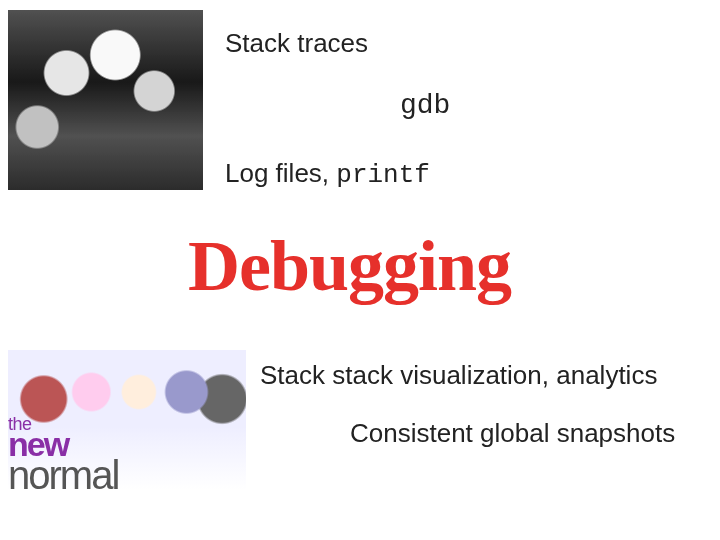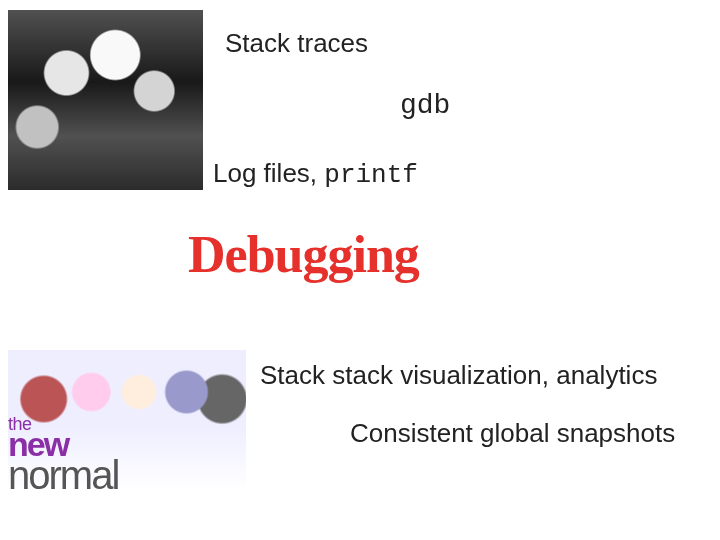--- a/index.html
+++ b/index.html
@@ -51,27 +51,27 @@
   .logo-normal { font-size: 40px; color:#555; font-weight: 400; letter-spacing:-2px; display:block; }
 
   
   .line { position: absolute; color:#222; font-size: 26px; }
   .mono { font-family: Liberation Mono, monospace; font-size: 28px; }
   .big-title {
     position: absolute;
     color: #e6302b;
     font-family: Georgia, "Times New Roman", serif;
     font-weight: 700;
-    font-size: 52px;
+    font-size: 72px;
     letter-spacing: -1px;
   }
 
   .l1 { left: 225px; top: 28px; }
   .l2 { left: 400px; top: 90px; }
-  .l3 { left: 213px; top: 158px; text-align: center; }
+  .l3 { left: 225px; top: 158px; text-align: center; }
   .l3 .mono { font-size: 26px; }
   .big-title { left: 188px; top: 225px; }
   .l4 { left: 260px; top: 360px; }
   .l5 { left: 350px; top: 418px; }
   .l6 { left: 260px; top: 478px; }
 </style>
 </head>
 <body>
 
 <div class="slide">

